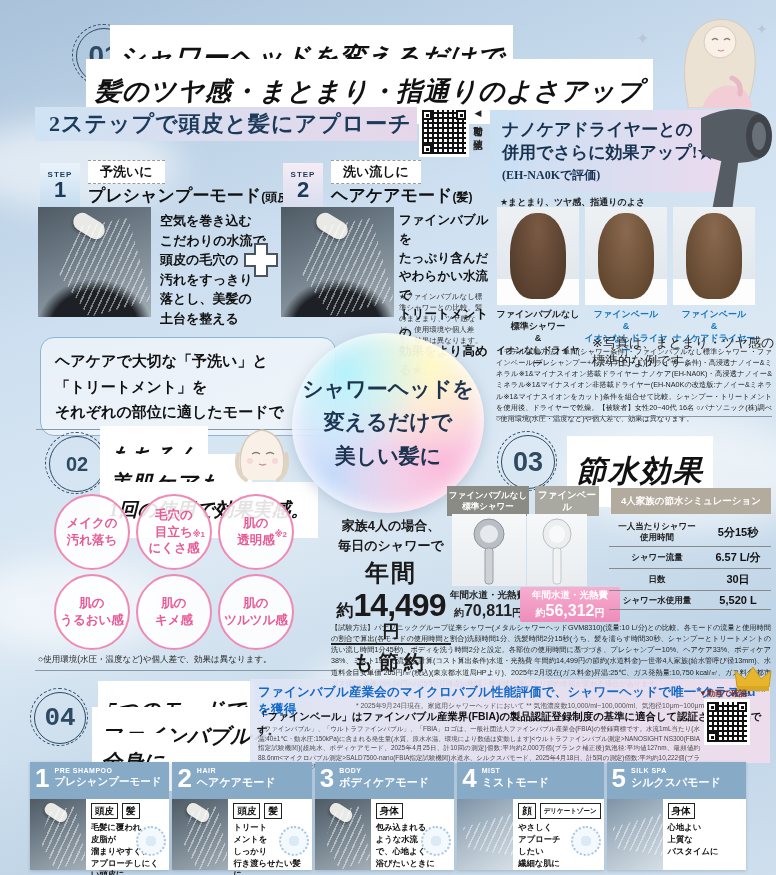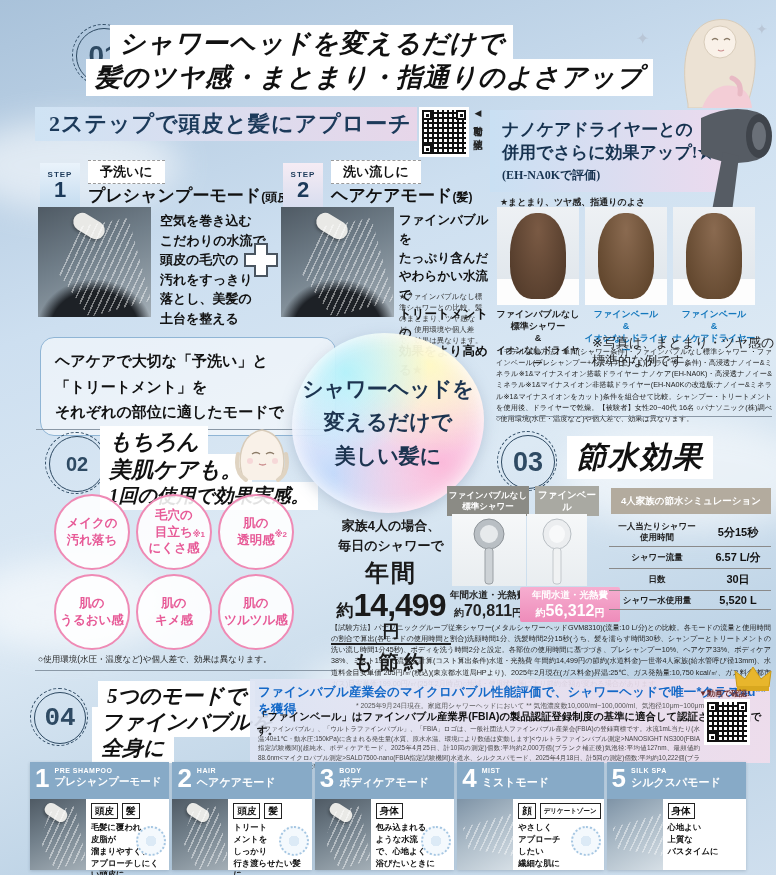--- a/index.html
+++ b/index.html
@@ -9,21 +9,21 @@
   .serif{font-family:"Liberation Serif","DejaVu Serif",serif;}
   .pre{white-space:pre-line;}
   .abs{position:absolute;}
   .cloud{position:absolute;background:#ffffff;border-radius:50%;filter:blur(16px);opacity:.55;}
 
   
   .numc{position:absolute;border:1.5px dashed #2e4a63;border-radius:50%;padding:3px;box-sizing:border-box;}
   .numc .in{width:100%;height:100%;border:1.5px solid #2e4a63;border-radius:50%;display:flex;align-items:center;justify-content:center;
             font-weight:bold;color:#2e4a63;}
 
-  .whitebox{background:#ffffff;padding:1px 9px;font-weight:bold;color:#111;}
+  .whitebox{background:#ffffff;padding:15px 9px;font-weight:bold;color:#111;}
   .hl{font-size:26px;font-style:italic;letter-spacing:1px;}
 
   
   .banner{position:absolute;left:35px;top:107px;width:382px;height:34px;line-height:34px;padding-left:14px;box-sizing:border-box;
           background:linear-gradient(90deg,#cfe3f4,#e7d6e9);color:#1c3a5a;font-weight:bold;font-size:22px;letter-spacing:1px;}
 
   
   .qr{position:absolute;background:#fff;padding:3px;box-sizing:border-box;}
   .qrpat{position:relative;width:100%;height:100%;
          background-image:repeating-linear-gradient(0deg,#111 0 2px,transparent 2px 5px),

